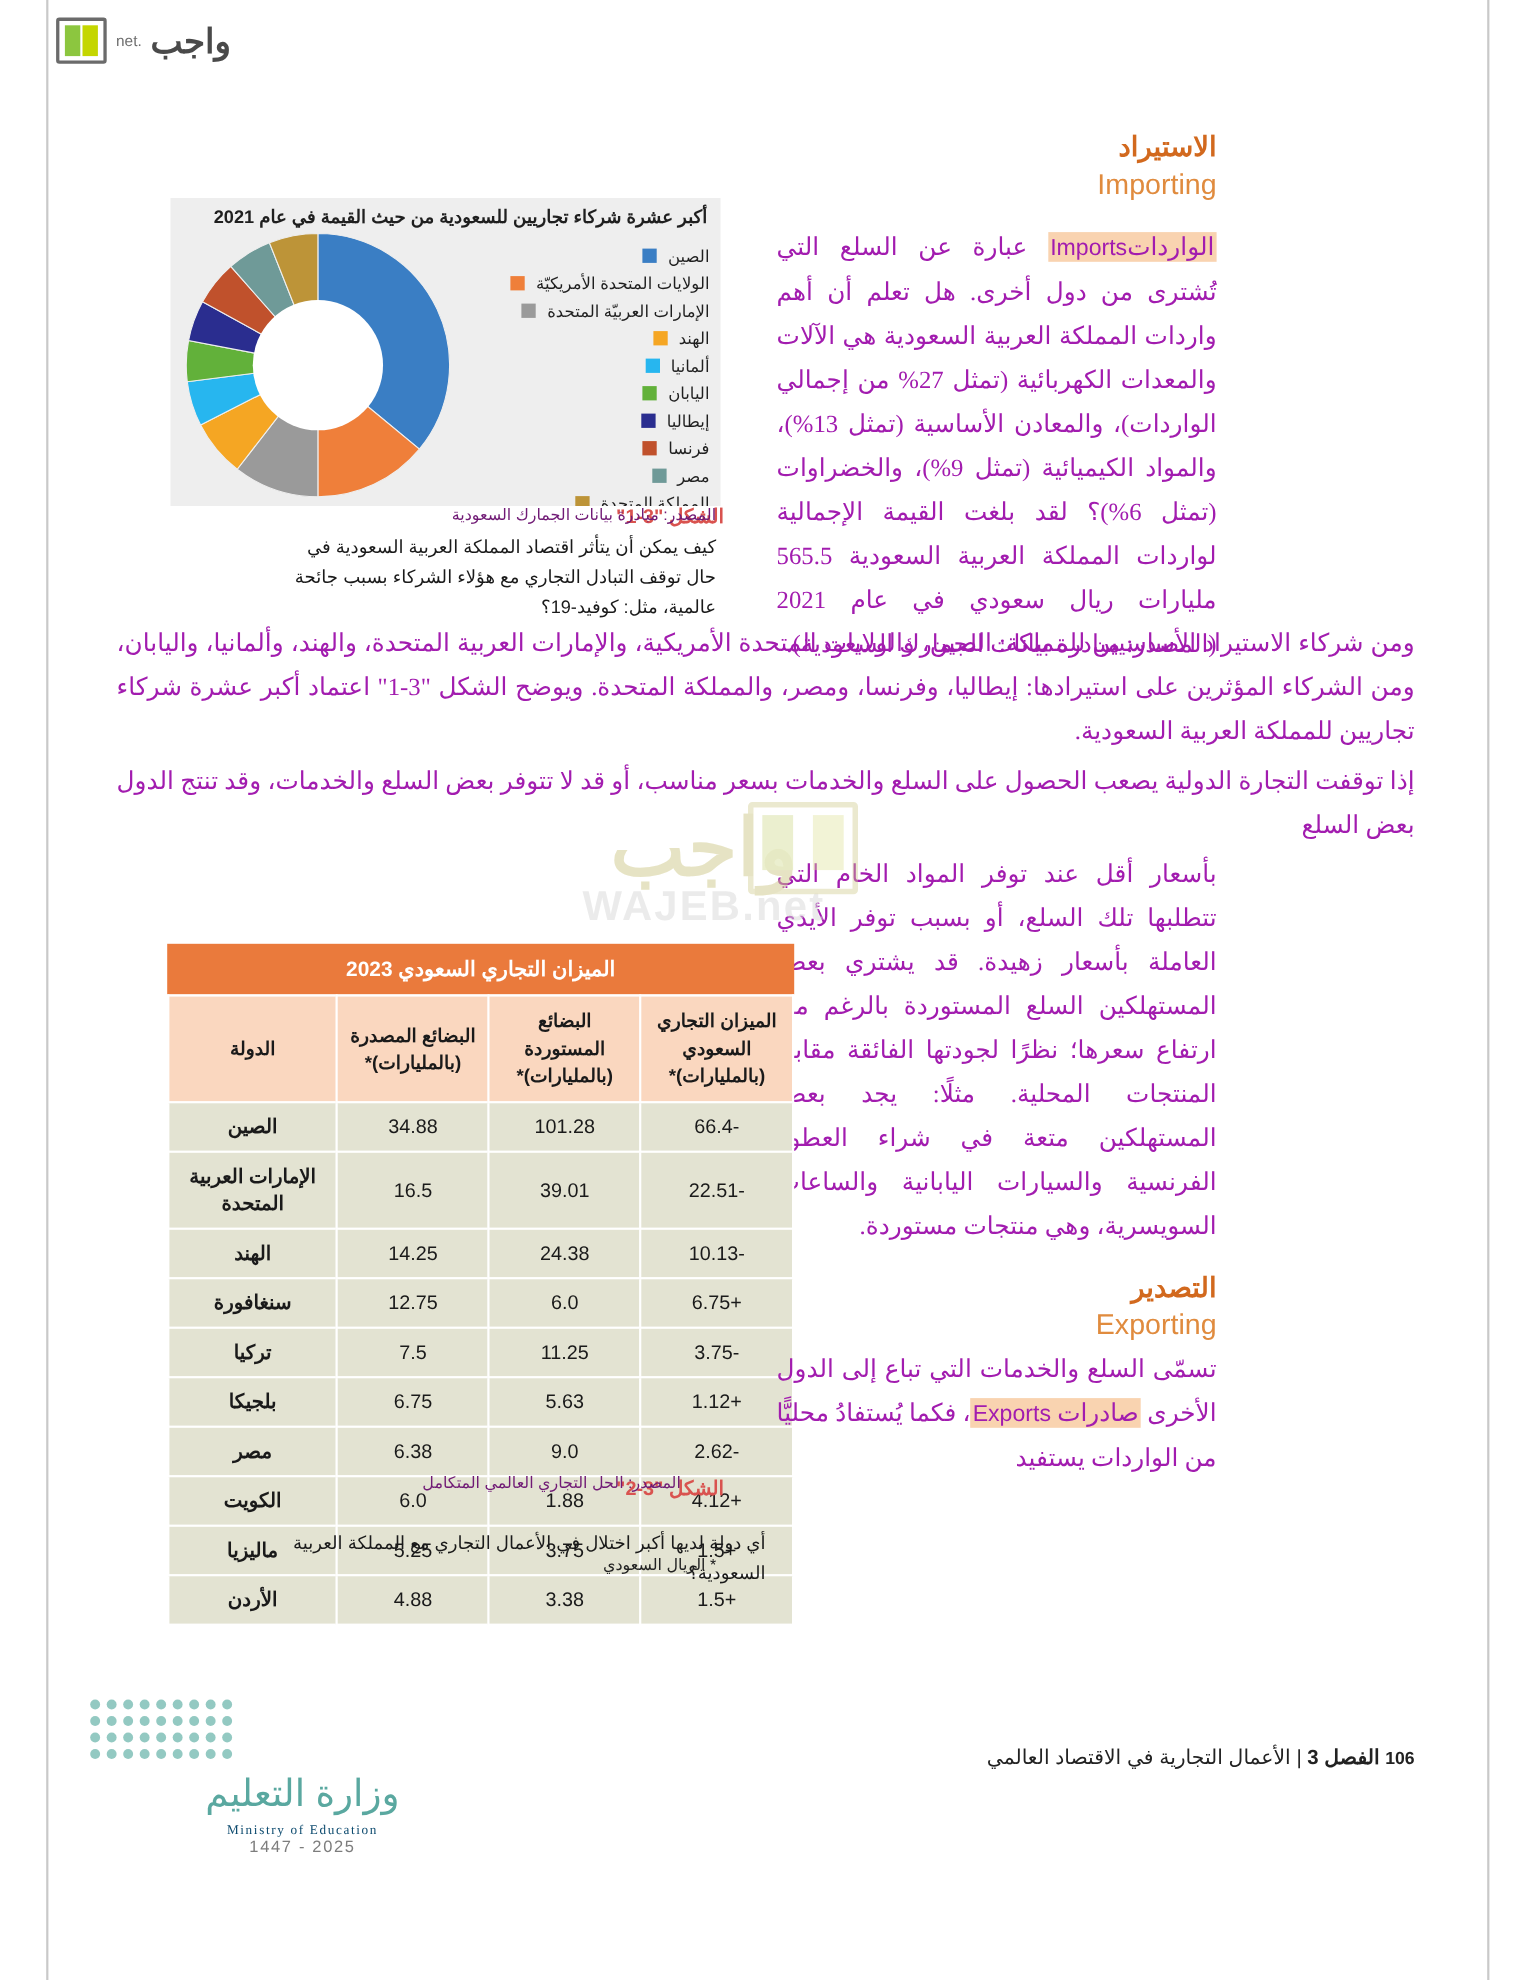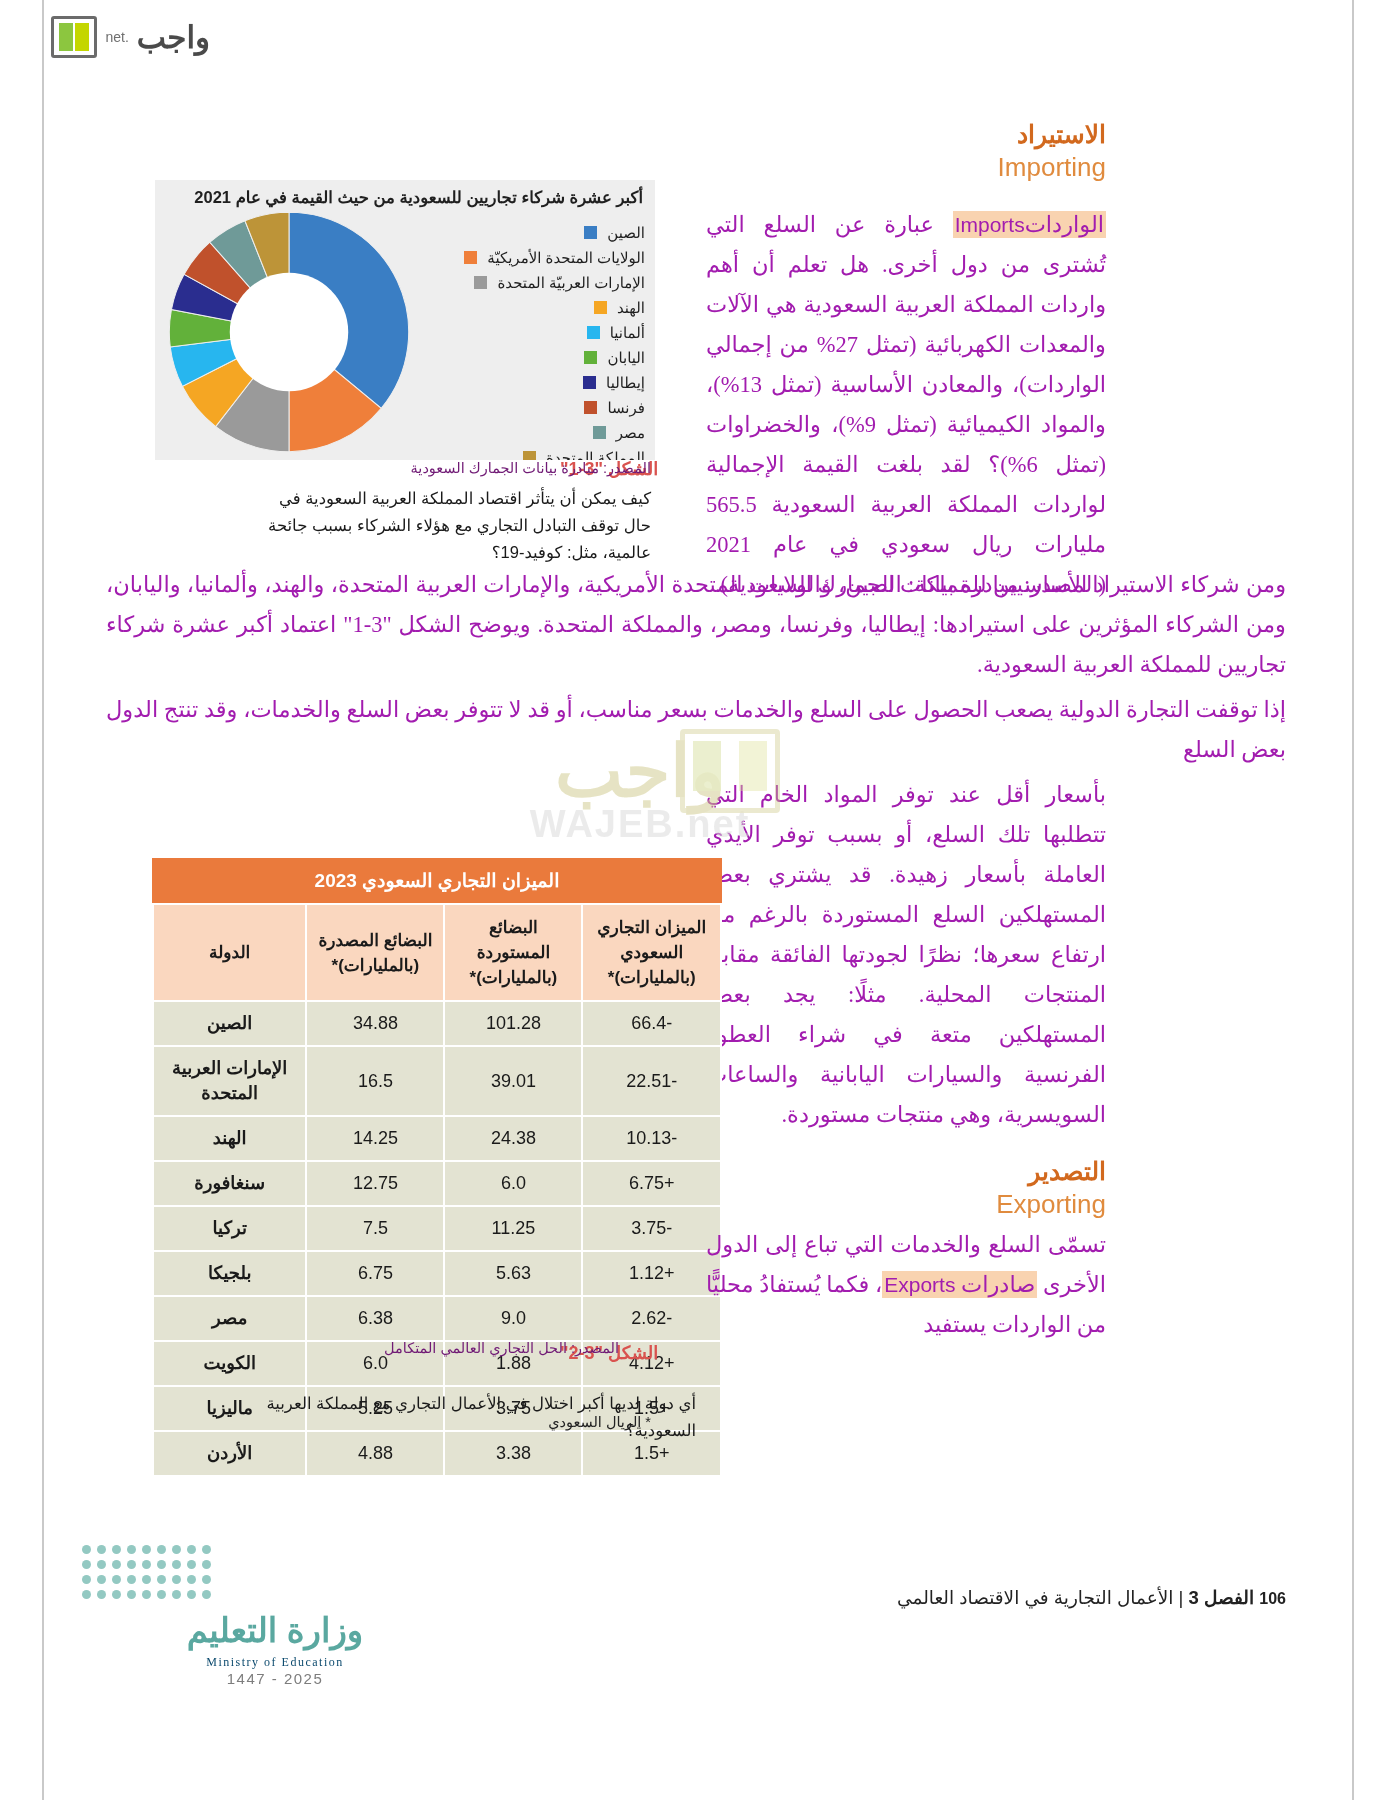--- a/index.html
+++ b/index.html
@@ -308,21 +308,21 @@
   
   #ministry {
     position: absolute;
     left: 110px; top: 1610px;
     width: 330px;
     text-align: center;
     direction: rtl;
   }
   #ministry .m-ar {
     font-family: "Liberation Sans", sans-serif;
-    font-weight: bold;
+    font-weight: normal;
     font-size: 34px;
     color: #5aa8a0;
     letter-spacing: 1px;
   }
   #ministry .m-en {
     font-family: Liberation Serif, serif;
     font-size: 12px;
     color: #0c4a6e;
     letter-spacing: 1.5px;
     margin-top: 5px;

